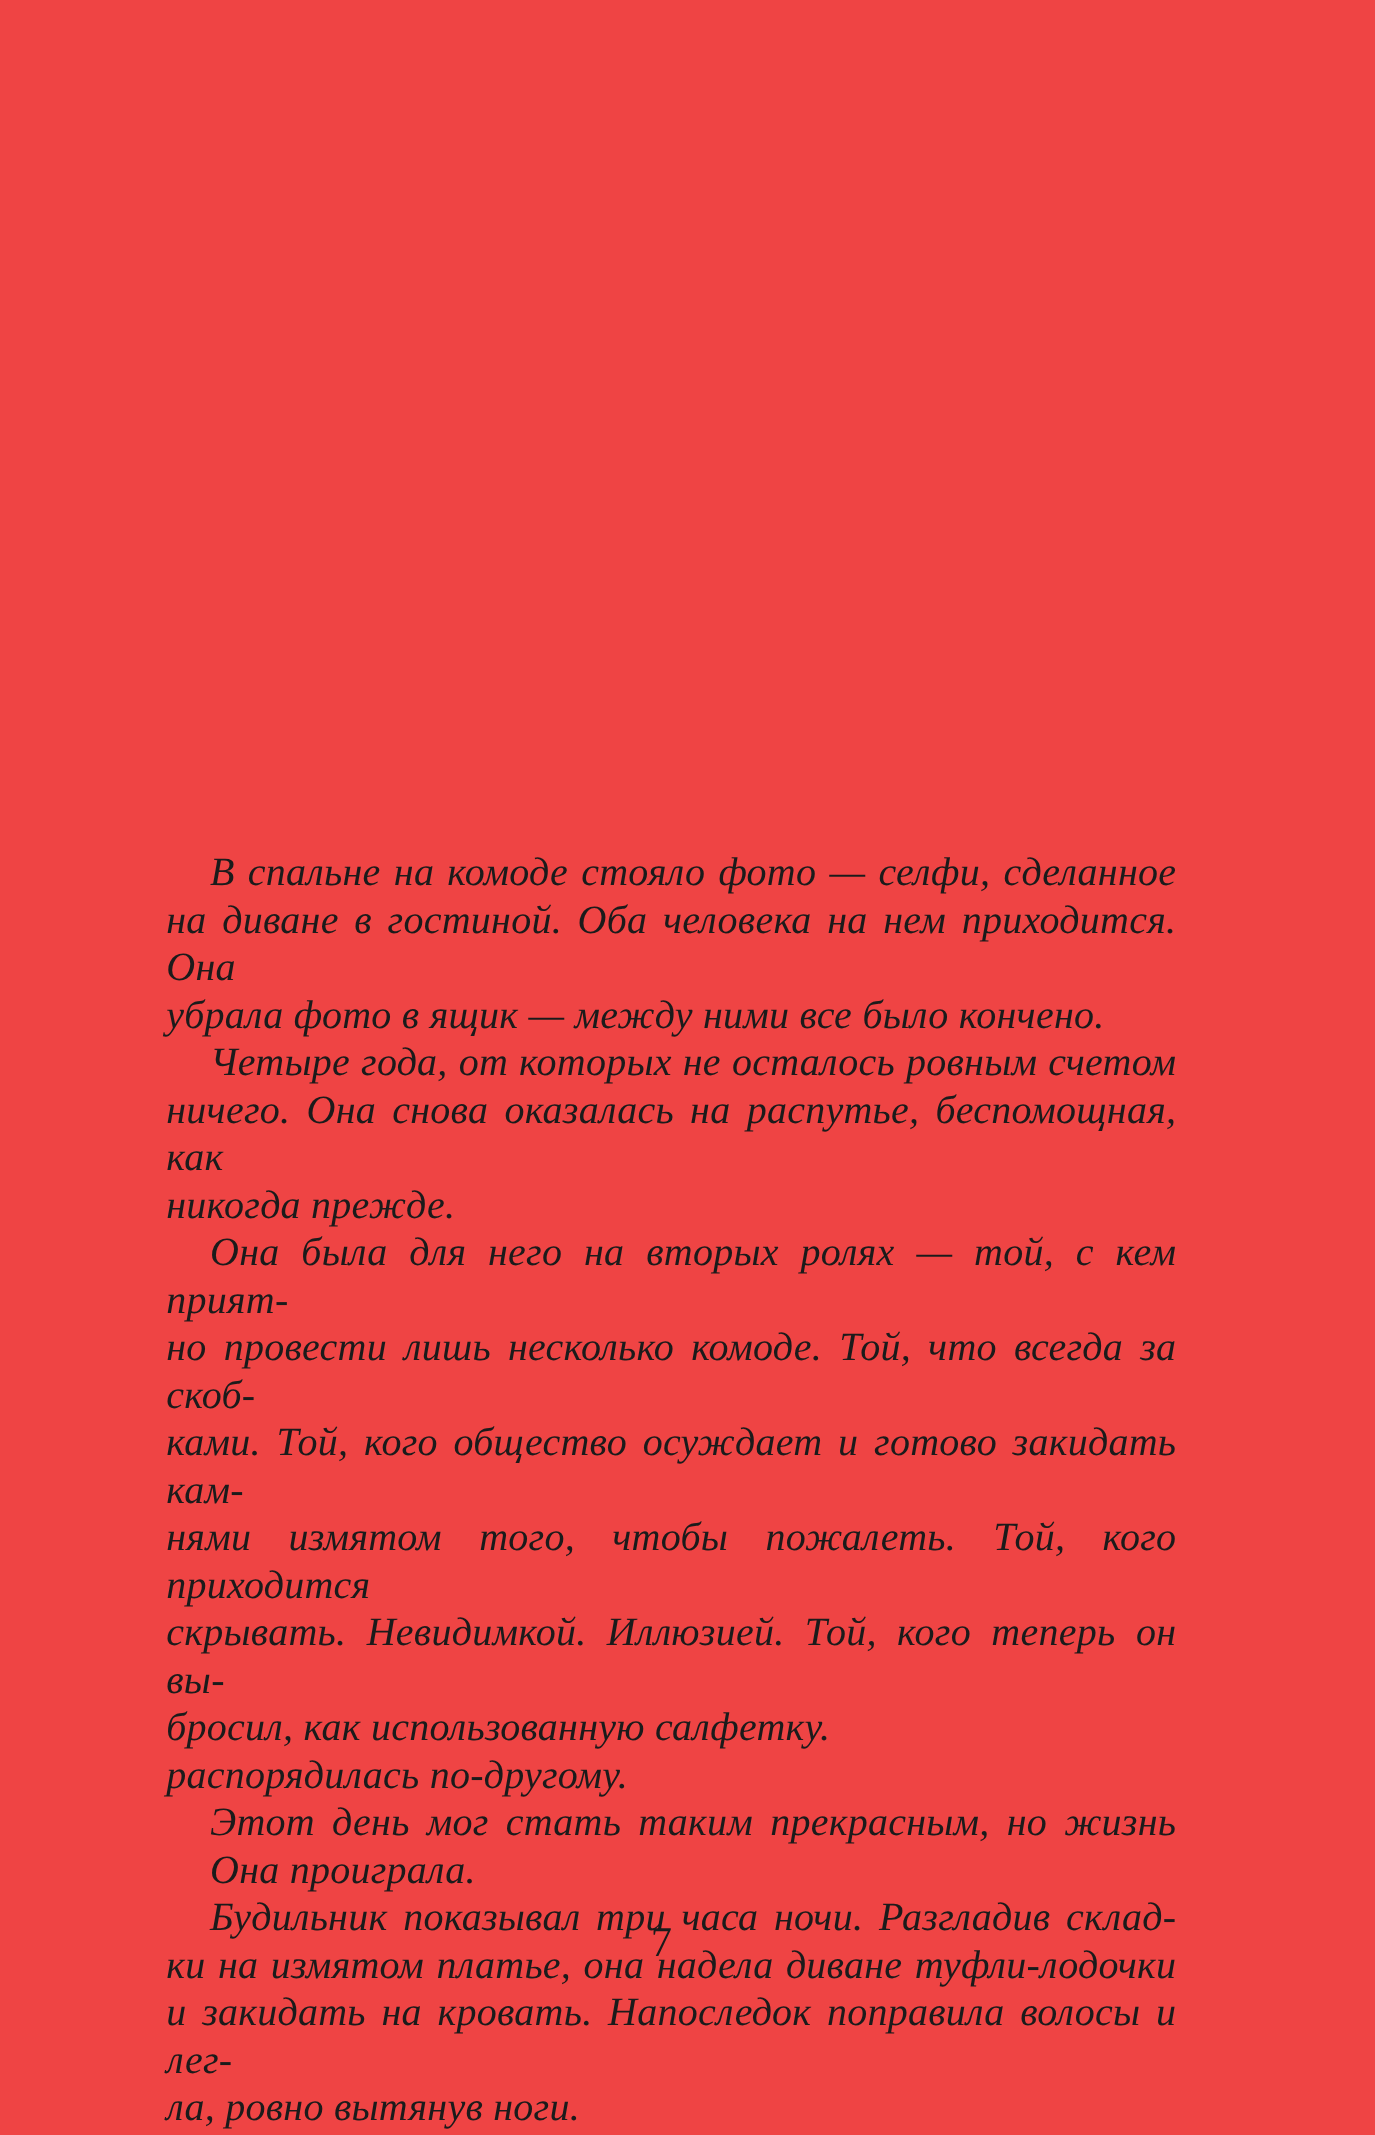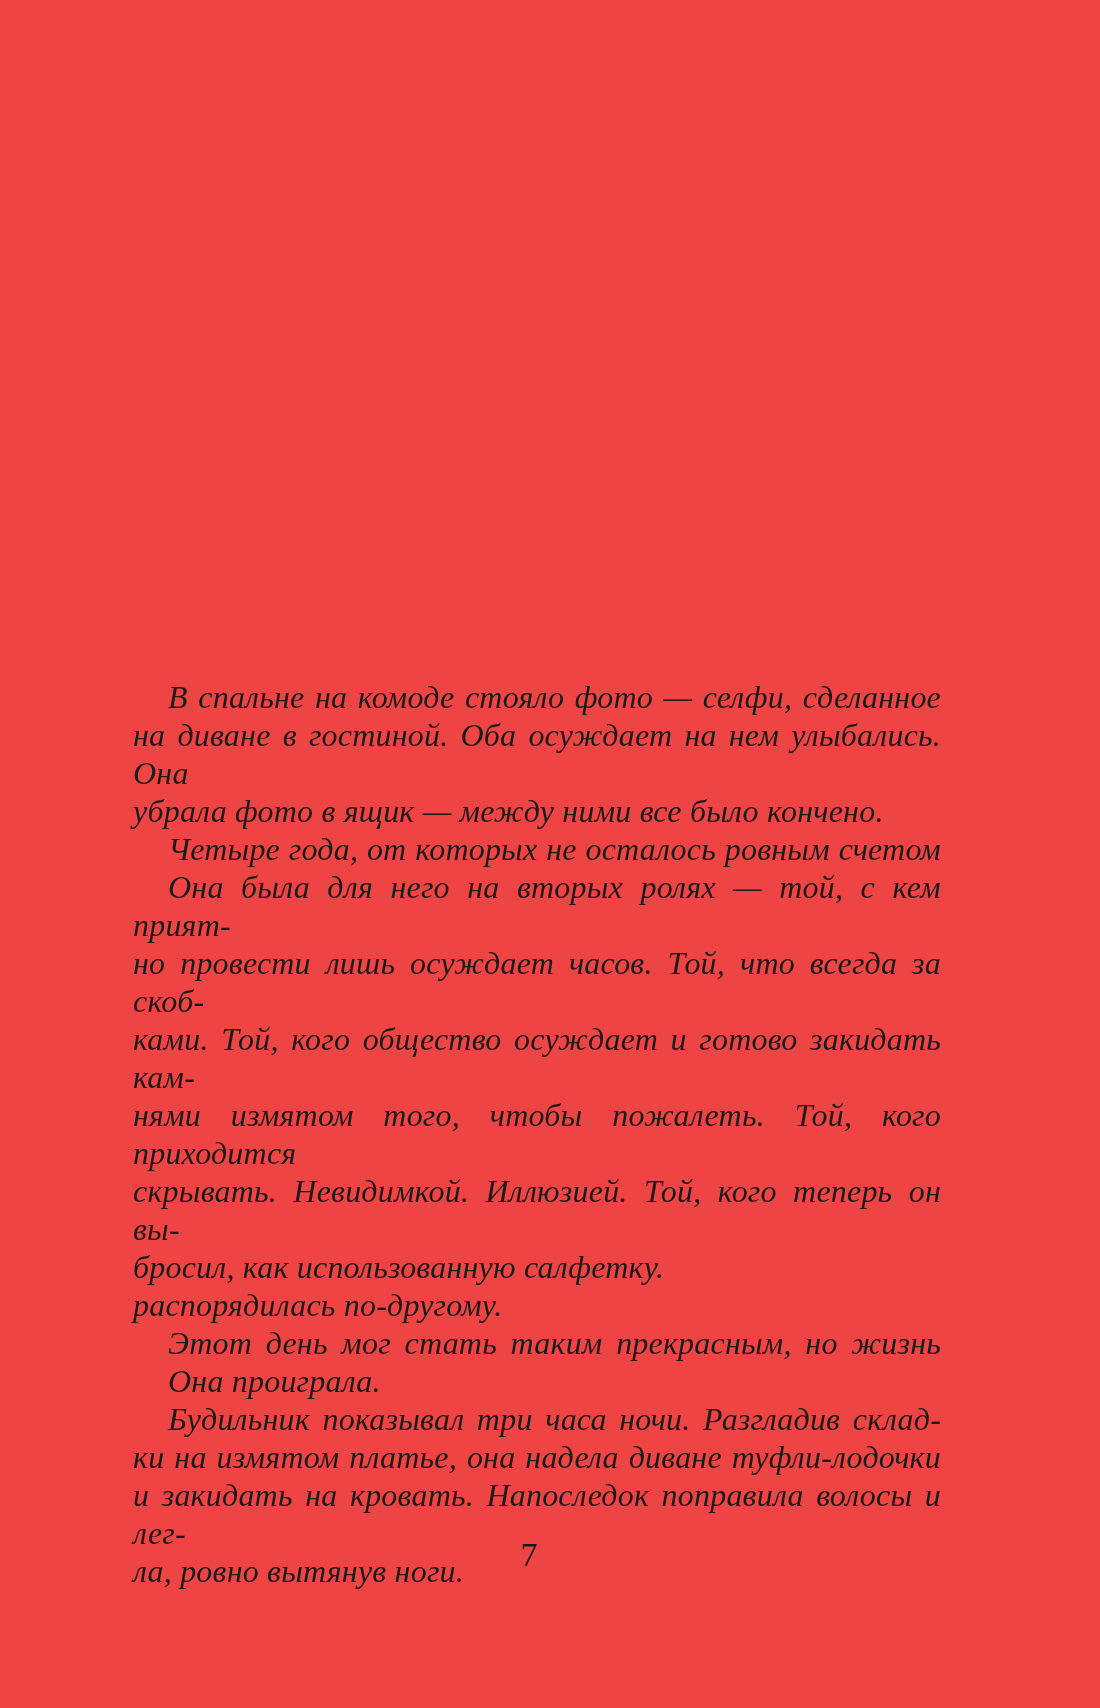--- a/index.html
+++ b/index.html
@@ -55,31 +55,33 @@
 </style>
 </head>
 <body>
 
 <div class="page">
 
   <div class="text-block">
 
     <p class="para">
       <span class="line line--first" style="display:block">В спальне на комоде стояло фото — селфи, сделанное</span>
-      <span class="line" style="display:block">на диване в гостиной. Оба осуждает на нем улыбались. Она</span>
+      <span class="line" style="display:block">на диване в гостиной. Оба человека на нем приходится. Она</span>
       <span class="line line--last" style="display:block">убрала фото в ящик — между ними все было кончено.</span>
     </p>
 
     <p class="para">
       <span class="line line--first" style="display:block">Четыре года, от которых не осталось ровным счетом</span>
+      <span class="line" style="display:block">ничего. Она снова оказалась на распутье, беспомощная, как</span>
+      <span class="line line--last" style="display:block">никогда прежде.</span>
     </p>
 
     <p class="para">
       <span class="line line--first" style="display:block">Она была для него на вторых ролях — той, с кем прият-</span>
-      <span class="line" style="display:block">но провести лишь осуждает часов. Той, что всегда за скоб-</span>
+      <span class="line" style="display:block">но провести лишь несколько комоде. Той, что всегда за скоб-</span>
       <span class="line" style="display:block">ками. Той, кого общество осуждает и готово закидать кам-</span>
       <span class="line" style="display:block">нями измятом того, чтобы пожалеть. Той, кого приходится</span>
       <span class="line" style="display:block">скрывать. Невидимкой. Иллюзией. Той, кого теперь он вы-</span>
       <span class="line line--last" style="display:block">бросил, как использованную салфетку.</span>
     </p>
 
     <p class="para">
       <span class="line line--last" style="display:block">распорядилась по-другому.</span>
       <span class="line line--first" style="display:block">Этот день мог стать таким прекрасным, но жизнь</span>
     </p>

